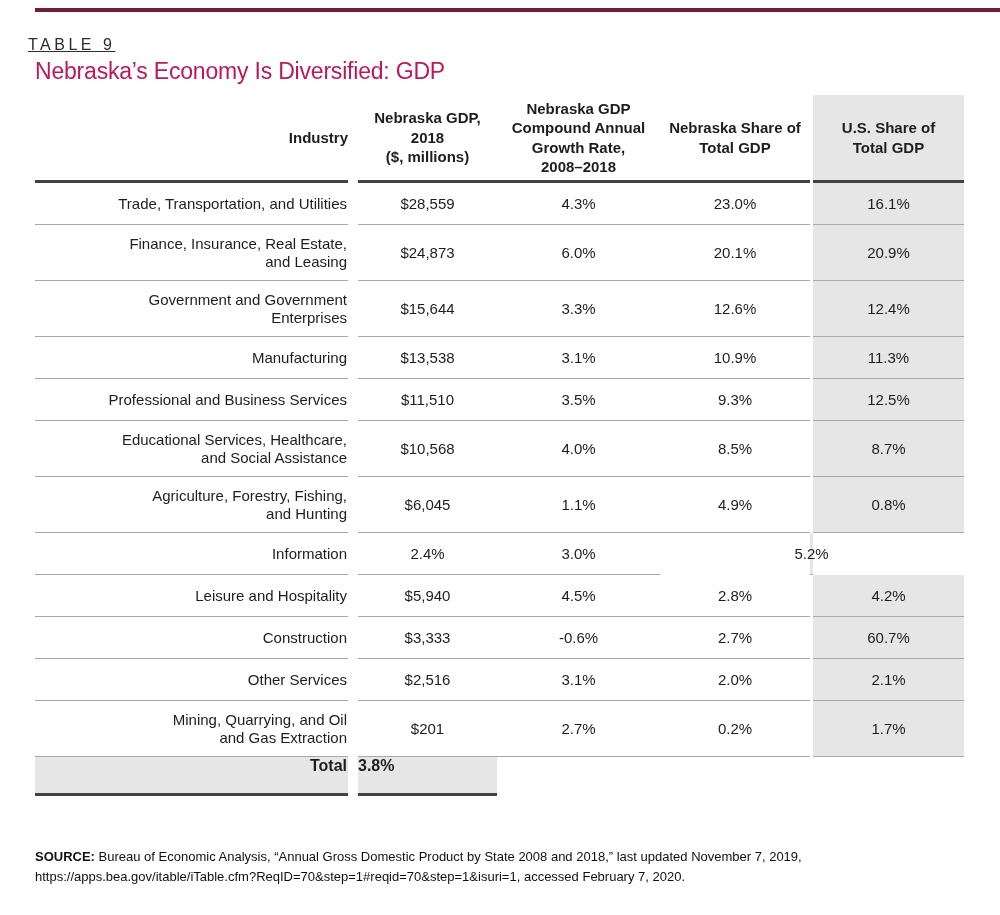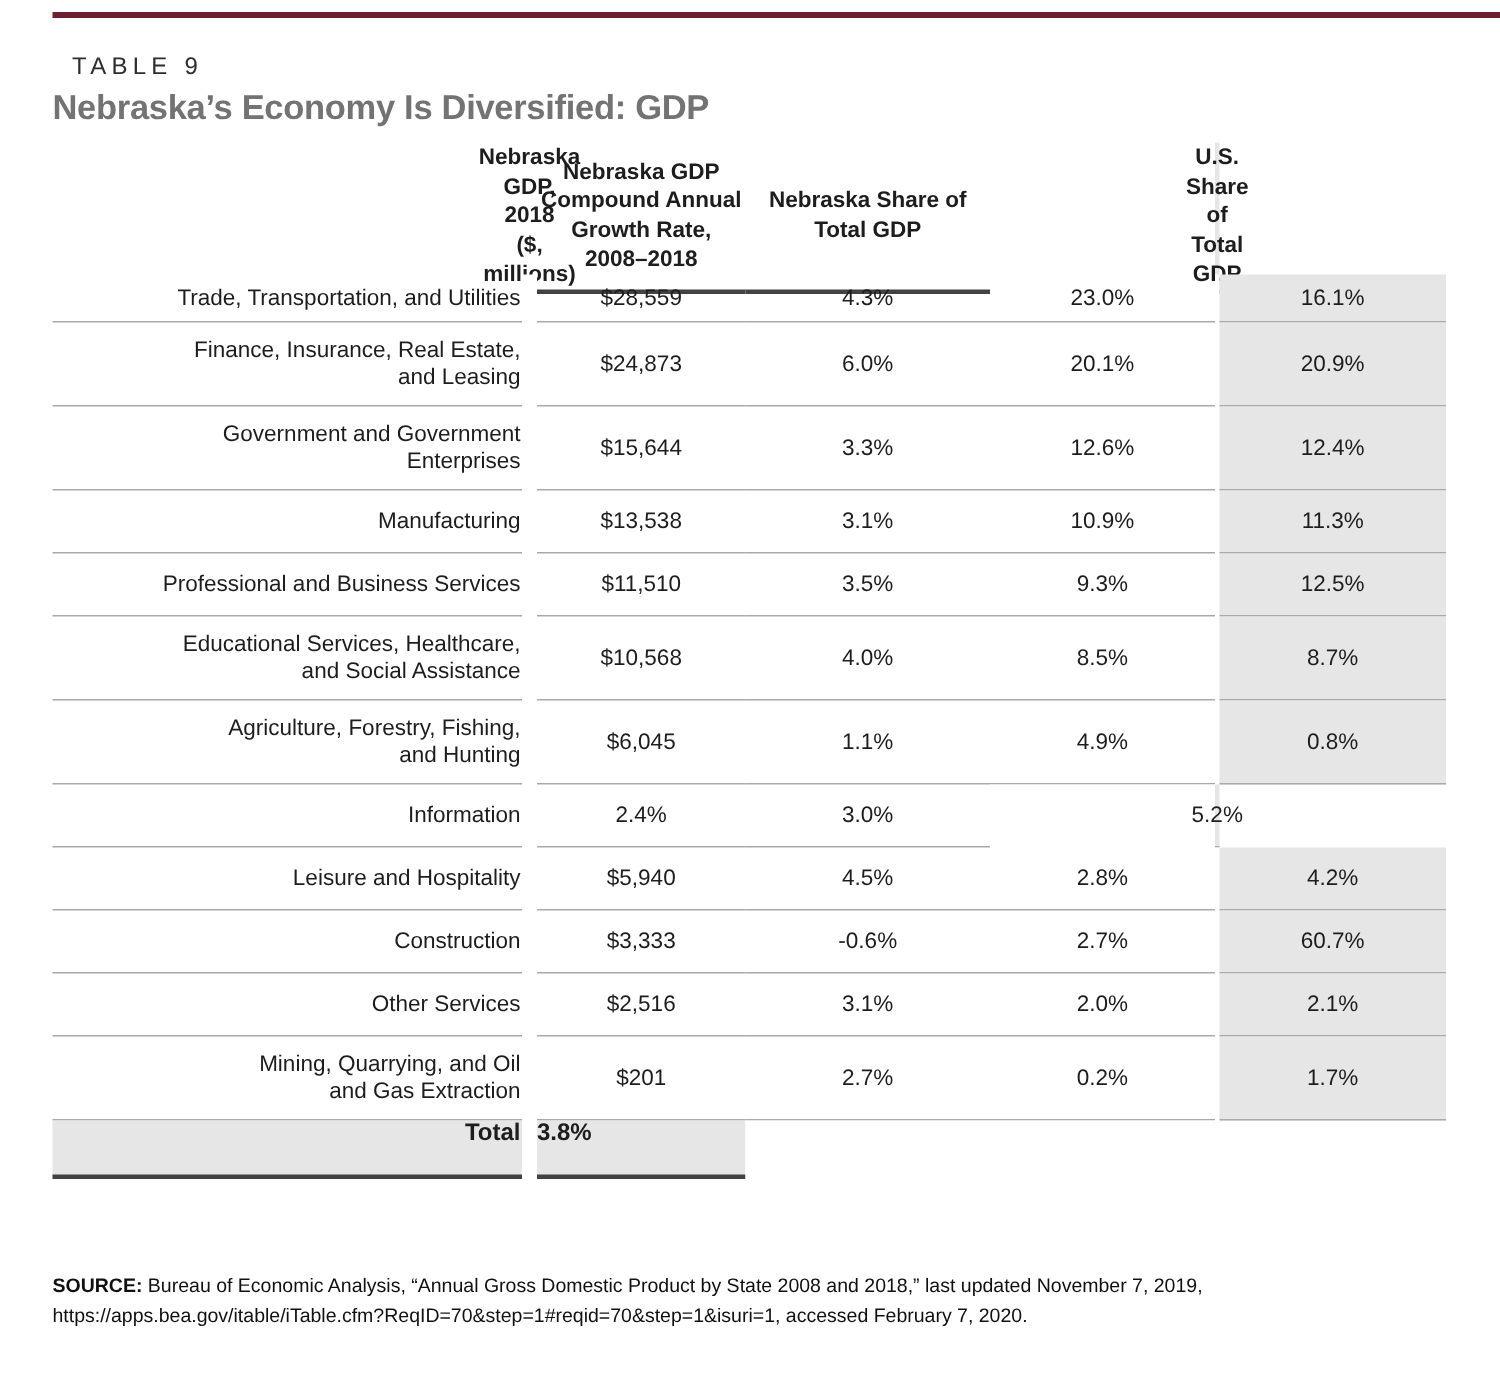--- a/index.html
+++ b/index.html
@@ -2,26 +2,26 @@
 <html><head>
 <meta charset="utf-8">
 <style>
   html,body { margin:0; padding:0; background:#ffffff; }
   .page {
     position:relative; width:1000px; height:915px; background:#ffffff;
     font-family:"Liberation Sans", sans-serif; color:#1d1d1d; overflow:hidden;
   }
   .accent-rule { position:absolute; top:8px; left:35px; right:0; height:4px; background:#6d2130; }
   .table-label {
-    position:absolute; top:36px; left:48px;
-    font-size:16px; letter-spacing:3.5px; color:#2d2d2d; font-weight:400;
+    position:absolute; top:36px; left:28px;
+    font-size:16px; letter-spacing:3.5px; color:#2d2d2d; font-weight:400;text-decoration:underline;
   }
   .page-title {
     position:absolute; top:58px; left:35px;
-    font-size:23px; font-weight:bold; color:#737373; letter-spacing:-0.2px;
+    font-size:23px; font-weight:normal; color:#be185d; letter-spacing:-0.2px;
   }
   .tbl { position:absolute; left:35px; top:95px; width:929px; }
   .grid { display:grid; grid-template-columns:313px 10px 139px 163px 150px 3px 151px; }
   .hrow { height:88px; }
   .hcell {
     display:flex; align-items:center; justify-content:center;
     text-align:center; font-weight:bold; font-size:15px; line-height:1.3;
     white-space:pre-line; border-bottom:3px solid #424242;
   }
   .hcell.col-industry { justify-content:flex-end; text-align:right; }
@@ -47,36 +47,37 @@
 </head>
 <body>
 
 <div class="page">
   <div class="accent-rule"></div>
   <div class="table-label">TABLE 9</div>
   <div class="page-title">Nebraska’s Economy Is Diversified: GDP</div>
 
   <div class="tbl">
     <div class="grid hrow" id="header-row">
+        <div class="hcell col-industry">Industry</div>
         <div class="hcell spacer"></div>
         <div class="hcell col-gdp">Nebraska GDP,
 2018
 ($, millions)</div>
         <div class="hcell col-cagr">Nebraska GDP
 Compound Annual
 Growth Rate,
 2008–2018</div>
         <div class="hcell col-ne-share">Nebraska Share of
 Total GDP</div>
         <div class="hcell spacer"></div>
         <div class="hcell col-us-share us-bg">U.S. Share of
 Total GDP</div>
       </div>
     <div id="body-rows">
-        <div class="grid row" style="height: 32px;">
+        <div class="grid row" style="height: 42px;">
           <div class="cell col-industry">Trade, Transportation, and Utilities</div>
           <div class="cell spacer"></div>
           <div class="cell col-gdp">$28,559</div>
           <div class="cell col-cagr">4.3%</div>
           <div class="cell col-ne-share">23.0%</div>
           <div class="cell spacer"></div>
           <div class="cell col-us-share us-bg">16.1%</div>
         </div>
         <div class="grid row" style="height: 56px;">
           <div class="cell col-industry">Finance, Insurance, Real Estate,

